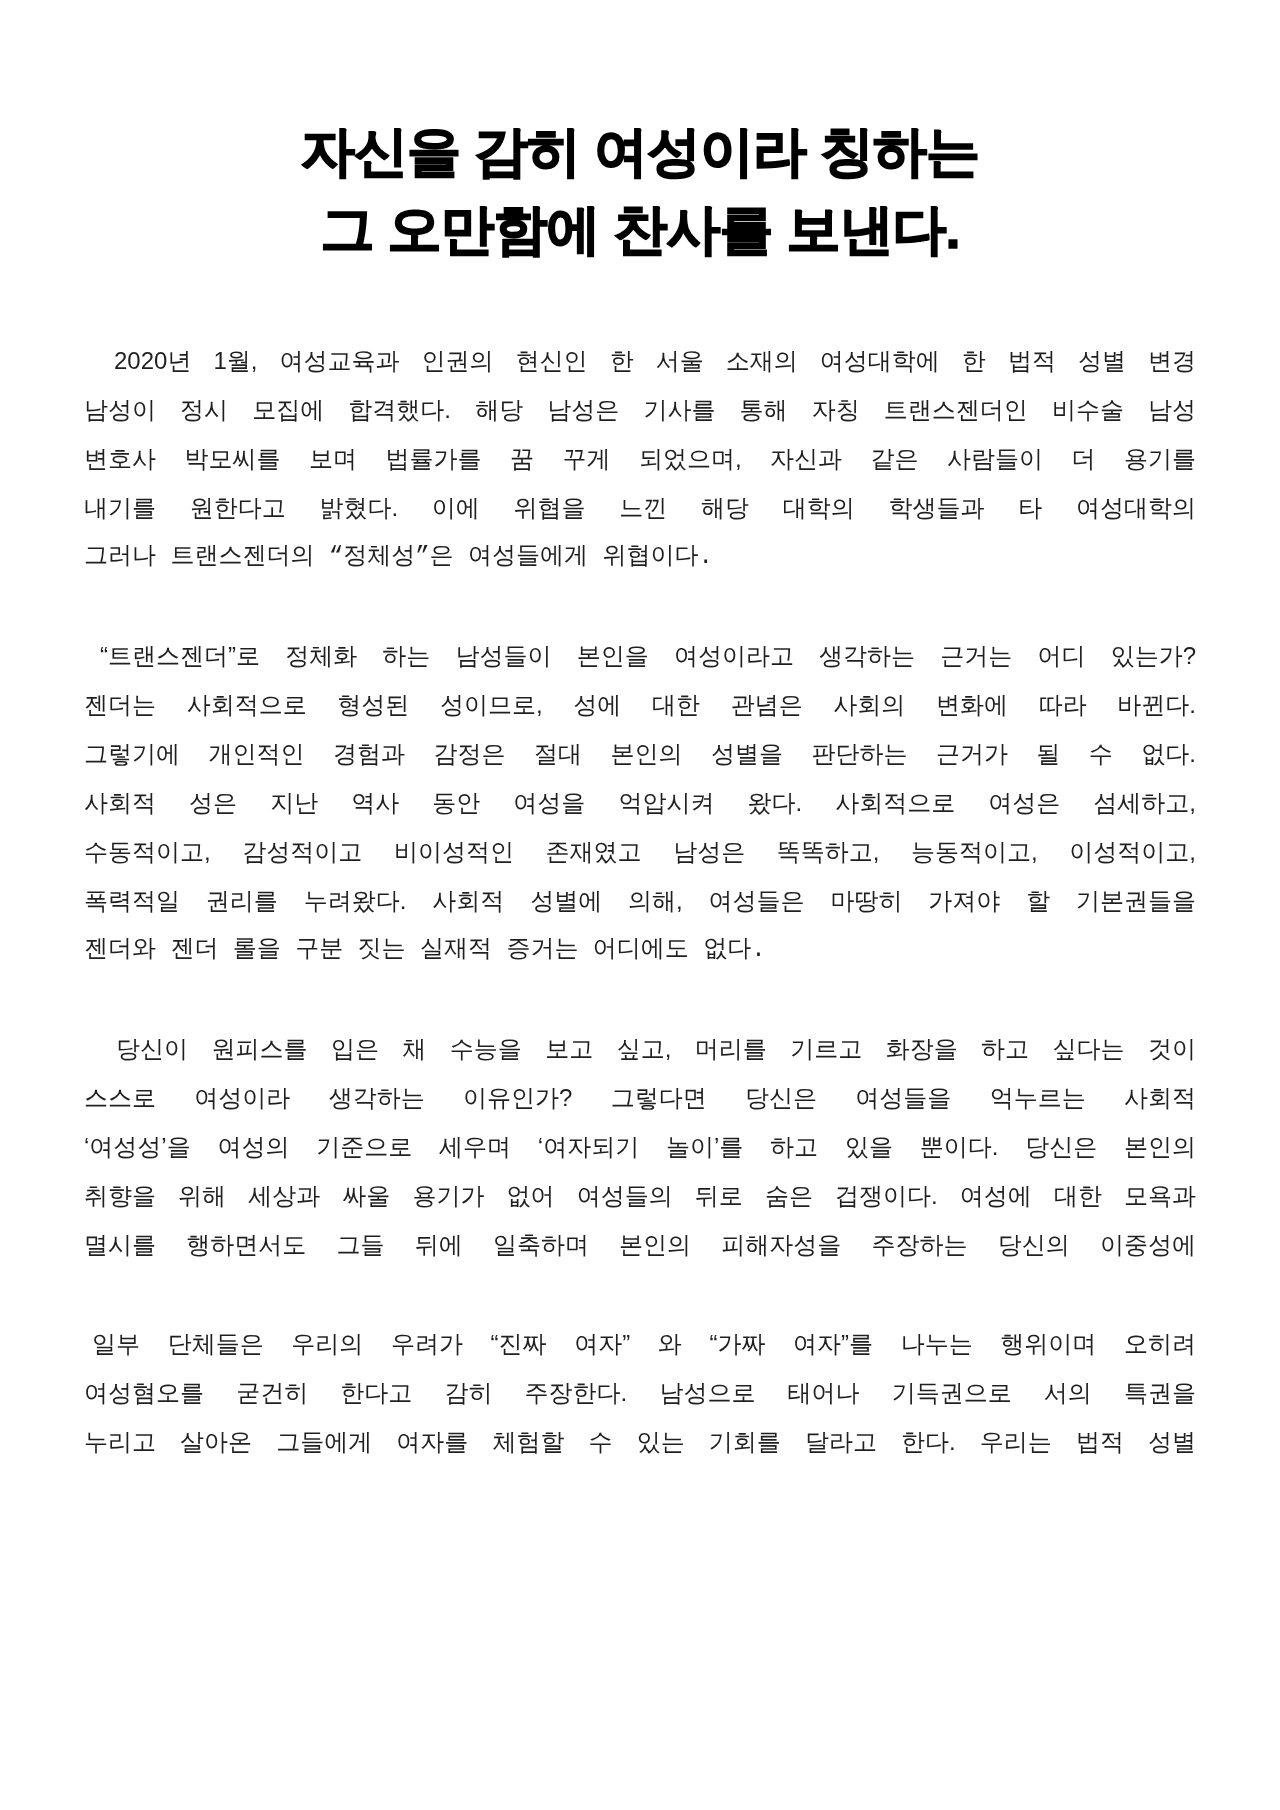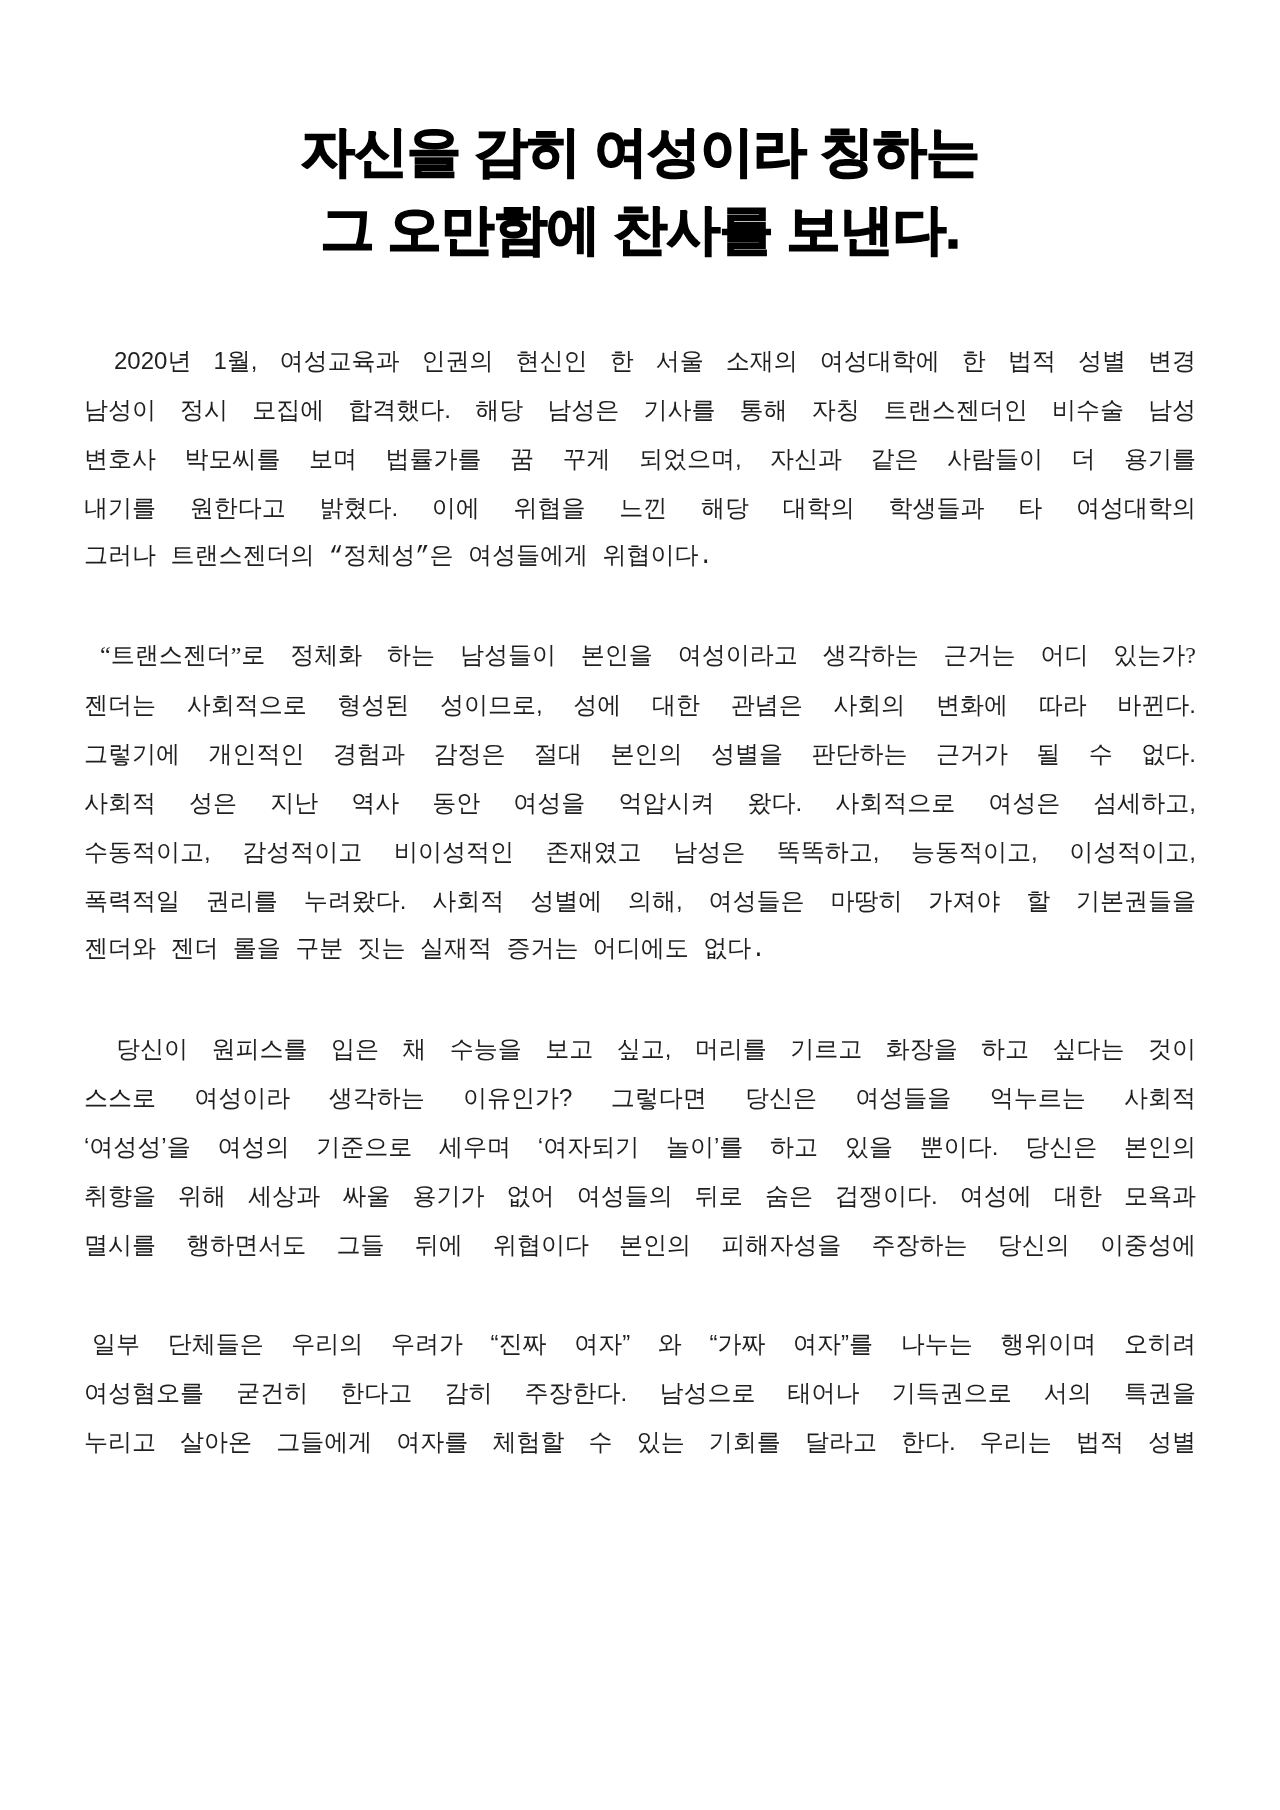--- a/index.html
+++ b/index.html
@@ -39,21 +39,21 @@
     display: block;
     text-align: justify;
     text-align-last: justify;
   }
   .line.last {
     text-align: left;
     text-align-last: left;
     font-family: Liberation Mono, monospace;
   }
   .para-1 .line.first { text-indent: 30px; }
-  .para-2 .line.first { text-indent: 16px; font-family: Liberation Serif, serif; }
+  .para-2 .line.first { text-indent: 16px; }
   .para-3 .line.first { text-indent: 32px; }
   .para-4 .line.first { text-indent: 8px; }
 </style>
 </head>
 <body>
 
 <div class="page">
 
   <h1 class="title">
     <span class="title-line">자신을 감히 여성이라 칭하는</span>
@@ -78,21 +78,21 @@
       <span class="line">수동적이고, 감성적이고 비이성적인 존재였고 남성은 똑똑하고, 능동적이고, 이성적이고,</span>
       <span class="line">폭력적일 권리를 누려왔다. 사회적 성별에 의해, 여성들은 마땅히 가져야 할 기본권들을</span>
       <span class="line last">젠더와 젠더 롤을 구분 짓는 실재적 증거는 어디에도 없다.</span>
     </p>
 
     <p class="para para-3">
       <span class="line first">당신이 원피스를 입은 채 수능을 보고 싶고, 머리를 기르고 화장을 하고 싶다는 것이</span>
       <span class="line">스스로 여성이라 생각하는 이유인가? 그렇다면 당신은 여성들을 억누르는 사회적</span>
       <span class="line">‘여성성’을 여성의 기준으로 세우며 ‘여자되기 놀이’를 하고 있을 뿐이다. 당신은 본인의</span>
       <span class="line">취향을 위해 세상과 싸울 용기가 없어 여성들의 뒤로 숨은 겁쟁이다. 여성에 대한 모욕과</span>
-      <span class="line">멸시를 행하면서도 그들 뒤에 위협이다 본인의 피해자성을 주장하는 당신의 이중성에</span>
+      <span class="line">멸시를 행하면서도 그들 뒤에 일축하며 본인의 피해자성을 주장하는 당신의 이중성에</span>
     </p>
 
     <p class="para para-4">
       <span class="line first">일부 단체들은 우리의 우려가 “진짜 여자” 와 “가짜 여자”를 나누는 행위이며 오히려</span>
       <span class="line">여성혐오를 굳건히 한다고 감히 주장한다. 남성으로 태어나 기득권으로 서의 특권을</span>
       <span class="line">누리고 살아온 그들에게 여자를 체험할 수 있는 기회를 달라고 한다. 우리는 법적 성별</span>
     </p>
 
   </div>
 </div>

